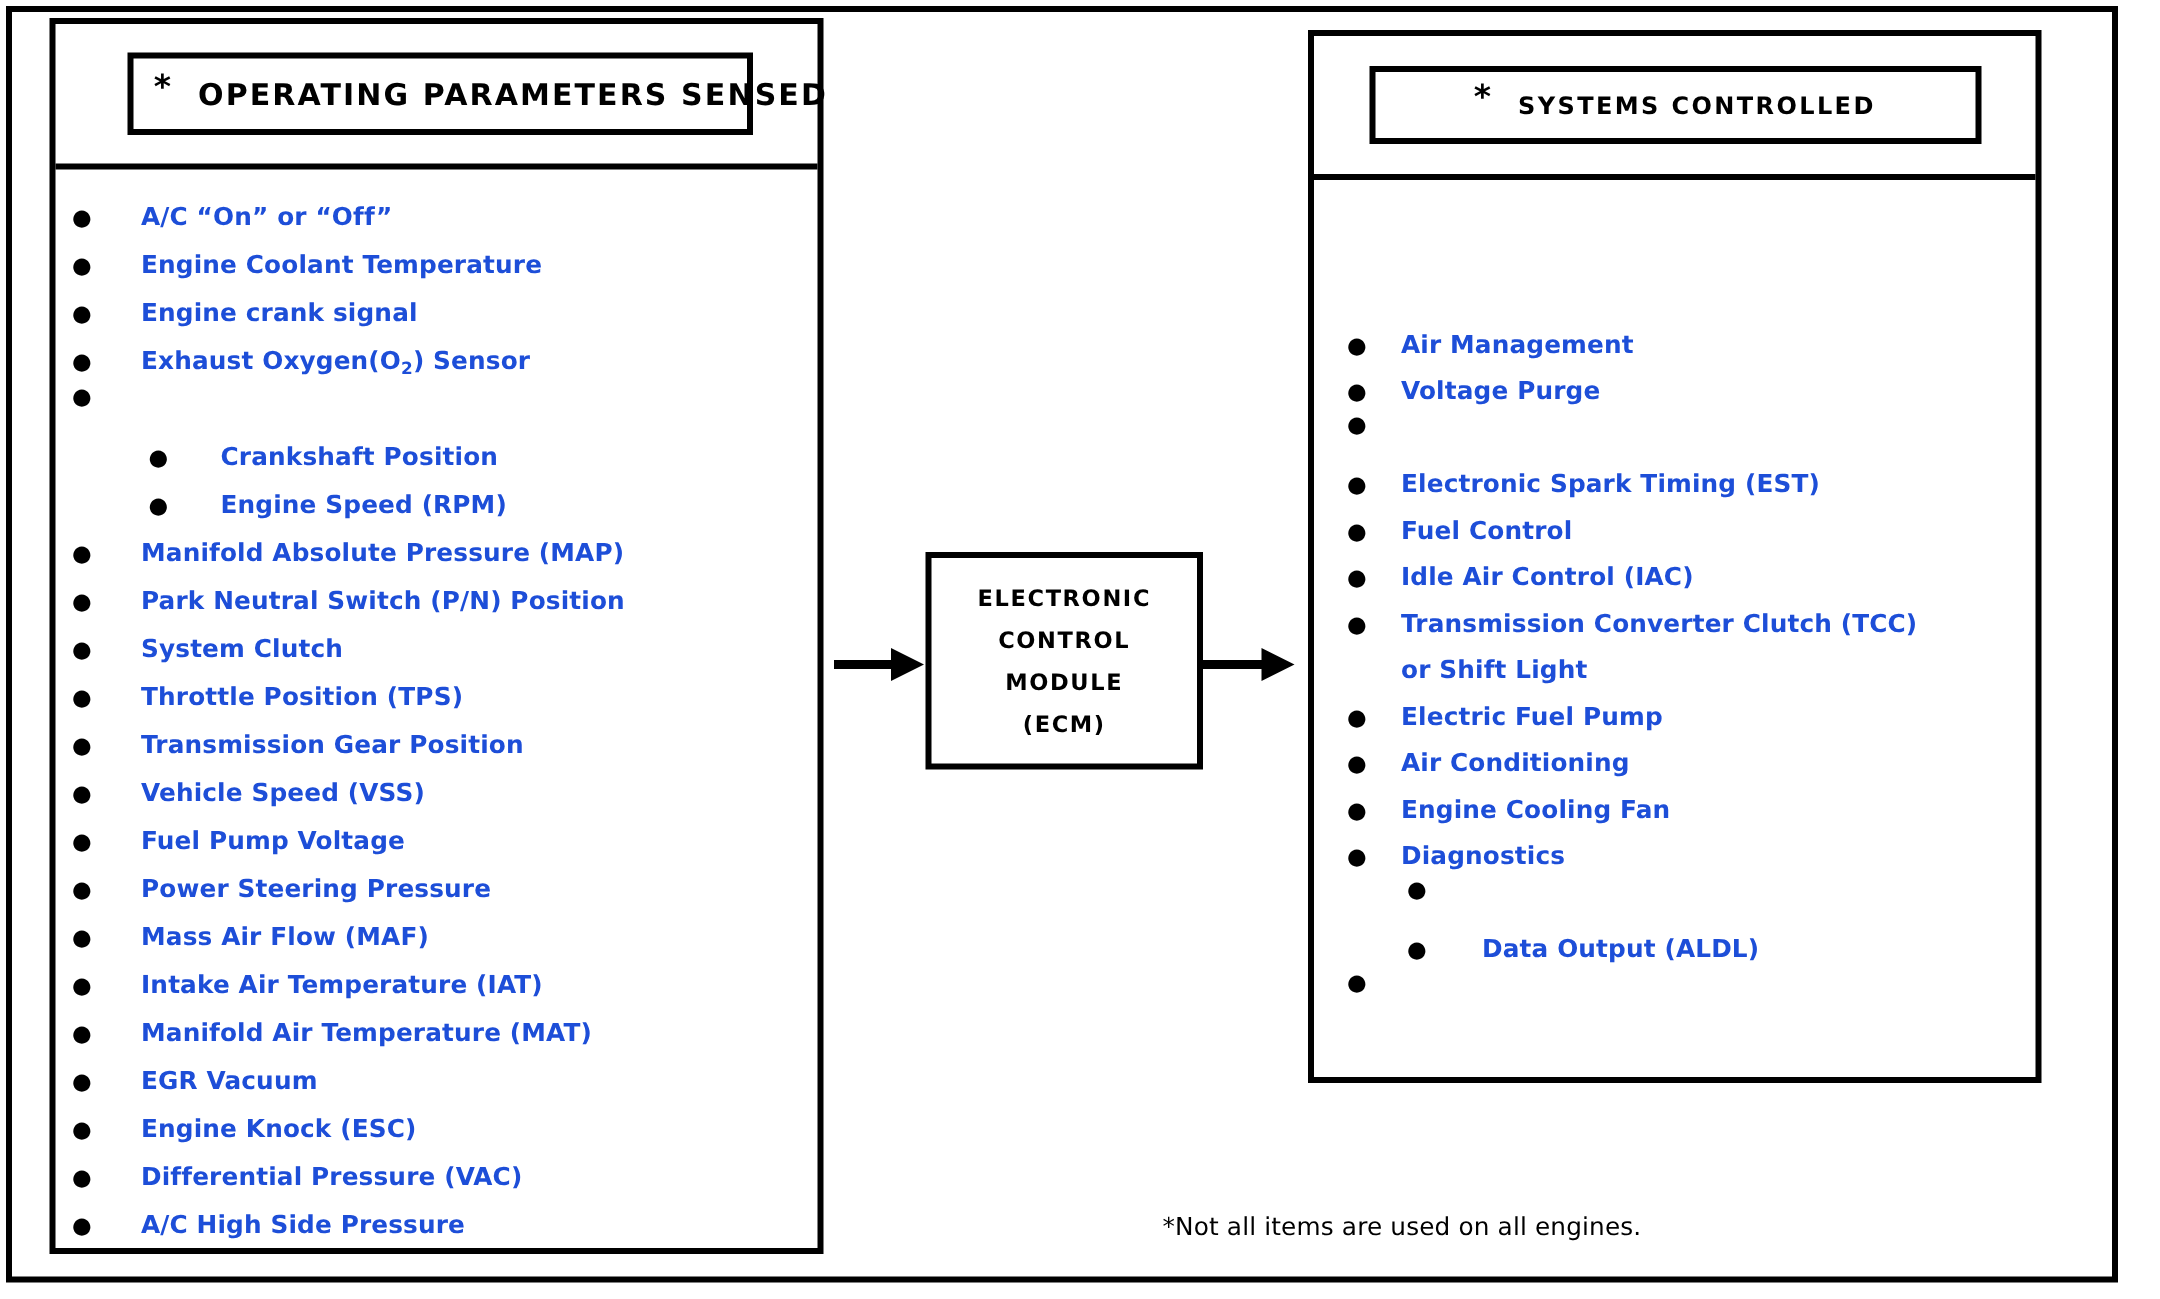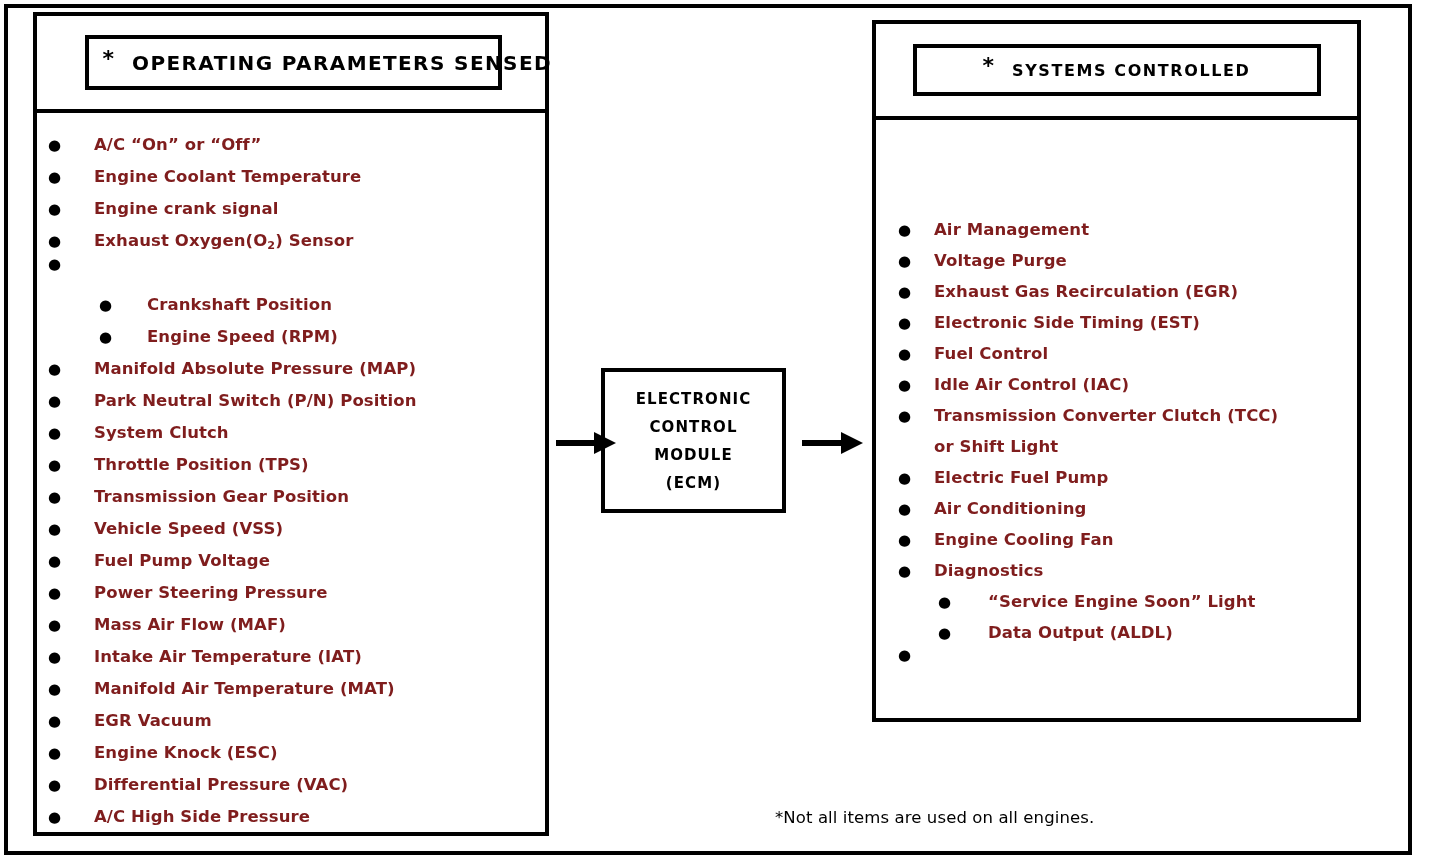--- a/index.html
+++ b/index.html
@@ -120,38 +120,38 @@
   .li .bullet {
     flex: 0 0 auto;
     font-size: 15px;
     line-height: 1;
     color: #000;
   }
   .li .txt {
     font-family: "DejaVu Sans", sans-serif;
     font-size: 16.5px;
     font-weight: bold;
-    color: #7f1d1d;
+    color: #1d4ed8;
     white-space: nowrap;
     letter-spacing: 0.1px;
   }
 
   
   .panel-left .li.lvl1 .bullet { width: 57px; padding-left: 11px; box-sizing: border-box; }
   .panel-left .li.lvl2 .bullet { width: 110px; padding-left: 62px; box-sizing: border-box; }
 
   
   .panel-right .li.lvl1 .bullet { width: 58px; padding-left: 22px; box-sizing: border-box; }
   .panel-right .li.lvl2 .bullet { width: 112px; padding-left: 62px; box-sizing: border-box; }
   .panel-right .li.cont .bullet { width: 58px; }
 
   
   .ecm-box {
     position: absolute;
-    left: 601px;
+    left: 617px;
     top: 368px;
     width: 185px;
     height: 145px;
     border: 4px solid #000;
     box-sizing: border-box;
     background: #fff;
     display: flex;
     flex-direction: column;
     align-items: center;
     justify-content: center;
@@ -325,25 +325,24 @@
         <div class="li lvl1">
           <span class="bullet">●</span>
           <span class="txt">Air Management</span>
         </div>
         <div class="li lvl1">
           <span class="bullet">●</span>
           <span class="txt">Voltage Purge</span>
         </div>
         <div class="li lvl1">
           <span class="bullet">●</span>
-          <span class="txt">Exhaust Gas Recirculation (EGR)</span>
-        </div>
-        <div class="li lvl1">
-          <span class="bullet">●</span>
-          <span class="txt">Electronic Side Timing (EST)</span>
+        </div>
+        <div class="li lvl1">
+          <span class="bullet">●</span>
+          <span class="txt">Electronic Spark Timing (EST)</span>
         </div>
         <div class="li lvl1">
           <span class="bullet">●</span>
           <span class="txt">Fuel Control</span>
         </div>
         <div class="li lvl1">
           <span class="bullet">●</span>
           <span class="txt">Idle Air Control (IAC)</span>
         </div>
         <div class="li lvl1">
@@ -365,21 +364,20 @@
         <div class="li lvl1">
           <span class="bullet">●</span>
           <span class="txt">Engine Cooling Fan</span>
         </div>
         <div class="li lvl1">
           <span class="bullet">●</span>
           <span class="txt">Diagnostics</span>
         </div>
         <div class="li lvl2">
           <span class="bullet">●</span>
-          <span class="txt">“Service Engine Soon” Light</span>
         </div>
         <div class="li lvl2">
           <span class="bullet">●</span>
           <span class="txt">Data Output (ALDL)</span>
         </div>
         <div class="li lvl1">
           <span class="bullet">●</span>
         </div>
       </div>
   </div>

